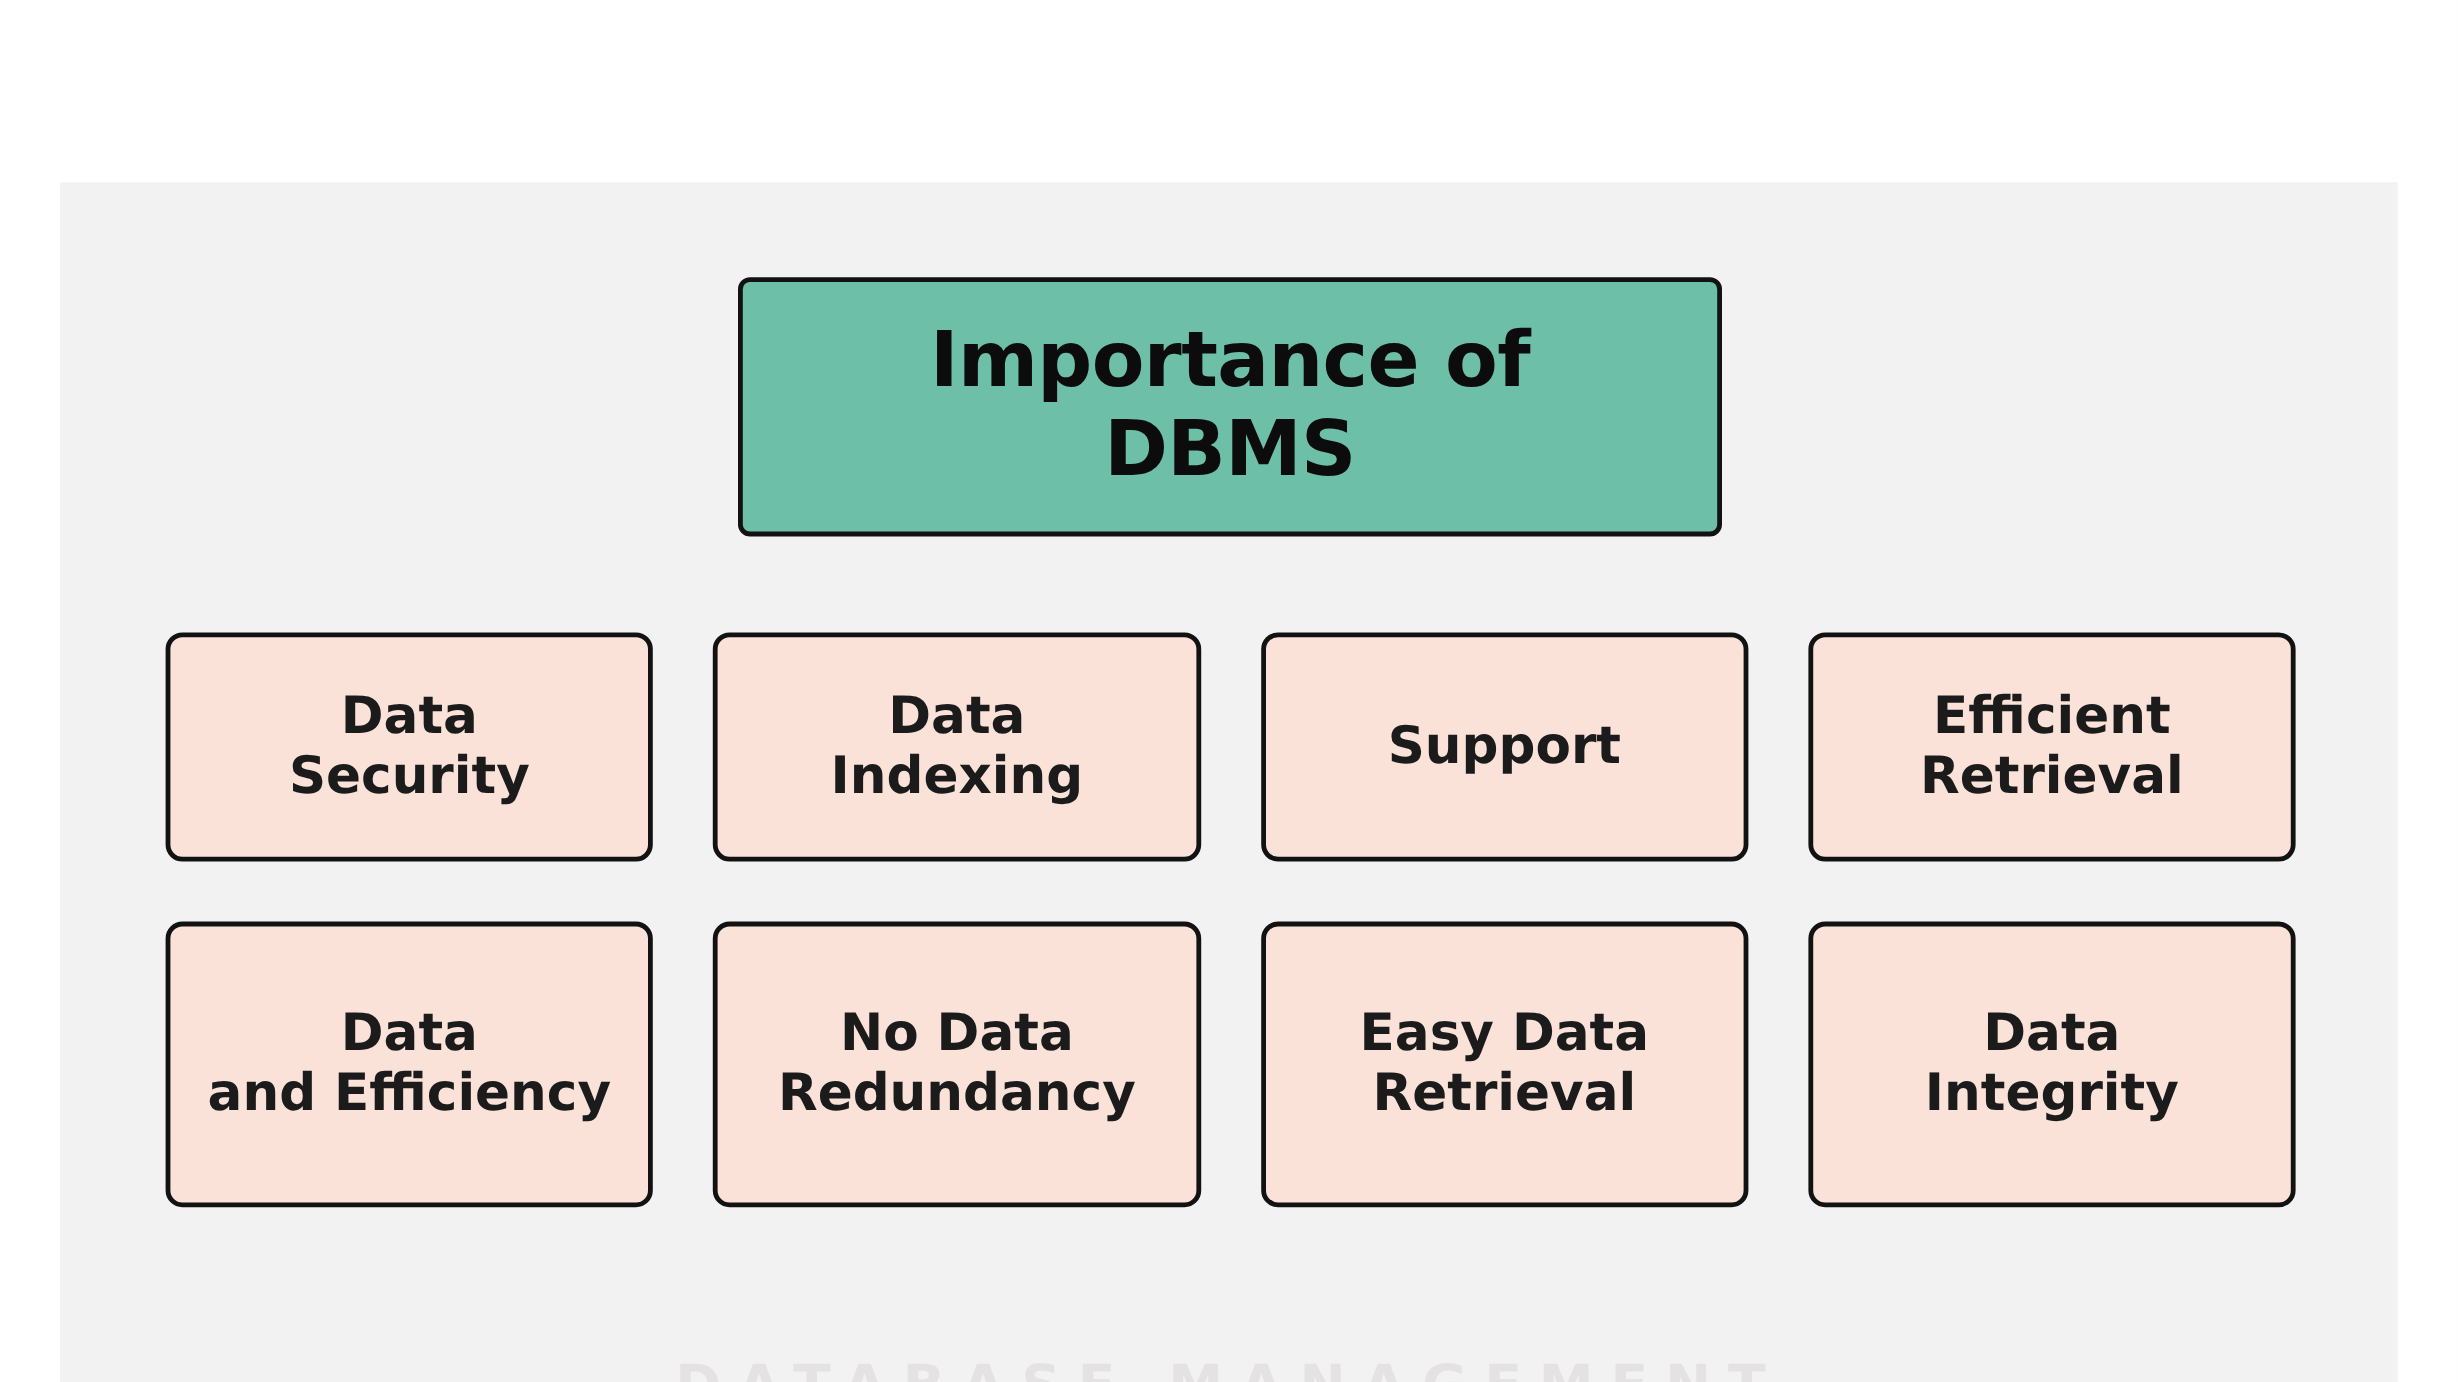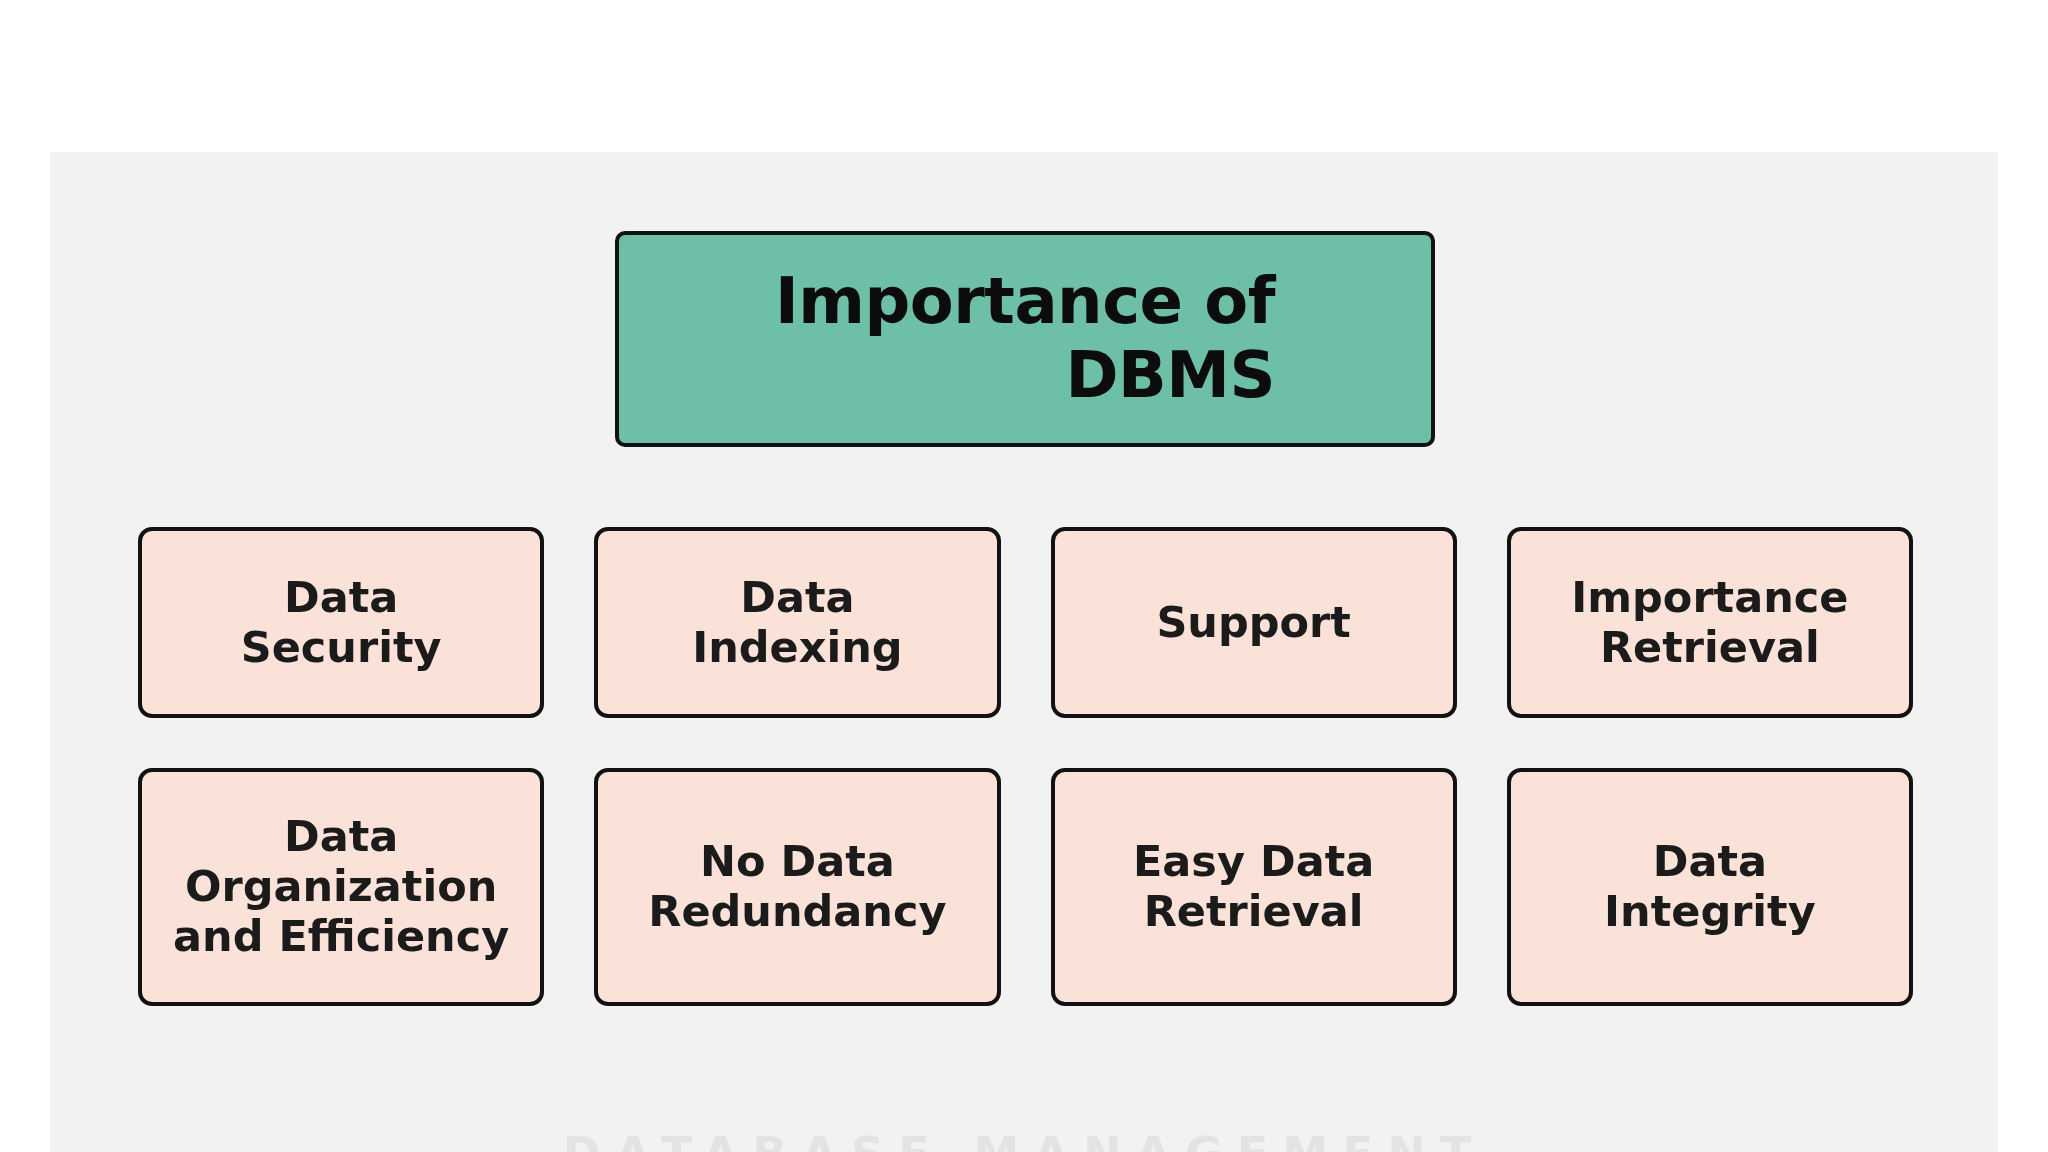--- a/index.html
+++ b/index.html
@@ -53,21 +53,20 @@
     font-family: "DejaVu Sans", sans-serif;
     font-weight: bold;
     font-size: 64px;
     line-height: 1.15;
     color: #0c0c0c;
     letter-spacing: -0.5px;
     padding: 0 10px;
   }
   .title-text span {
     display: block;
-    text-align: right;
   }
 
   
   .grid {
     position: absolute;
     left: 88px;             
     top: 375px;             
     width: 1775px;
   }
   .row {
@@ -156,33 +155,32 @@
         </div>
 
         <div class="node">
           <div class="node-text">
             <span>Support</span>
           </div>
         </div>
 
         <div class="node">
           <div class="node-text">
-            <span>Importance</span>
+            <span>Efficient</span>
             <span>Retrieval</span>
           </div>
         </div>
 
       </div>
 
       <div class="row row-2">
 
         <div class="node">
           <div class="node-text">
             <span>Data</span>
-            <span>Organization</span>
             <span>and Efficiency</span>
           </div>
         </div>
 
         <div class="node semi">
           <div class="node-text">
             <span>No Data</span>
             <span>Redundancy</span>
           </div>
         </div>

